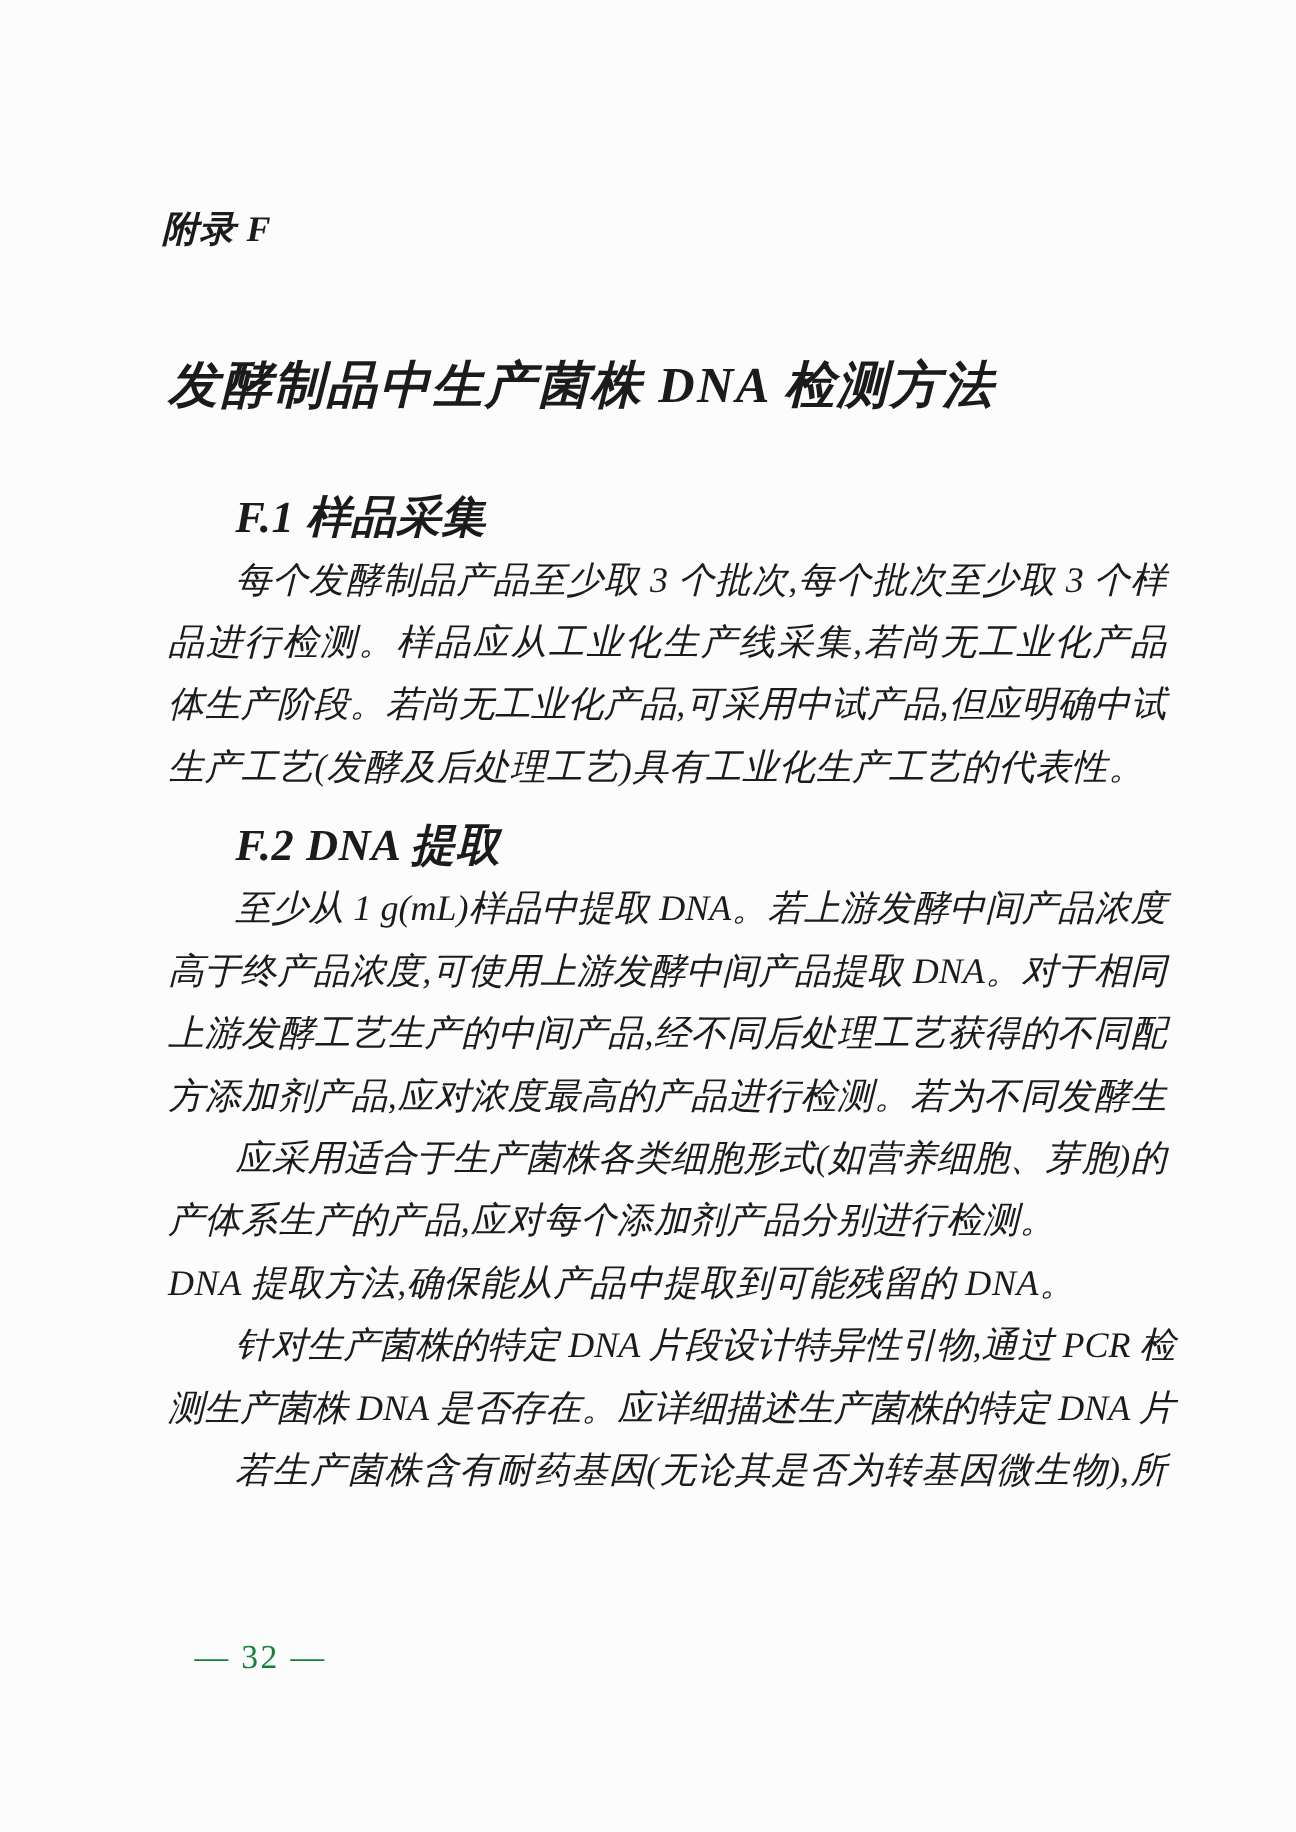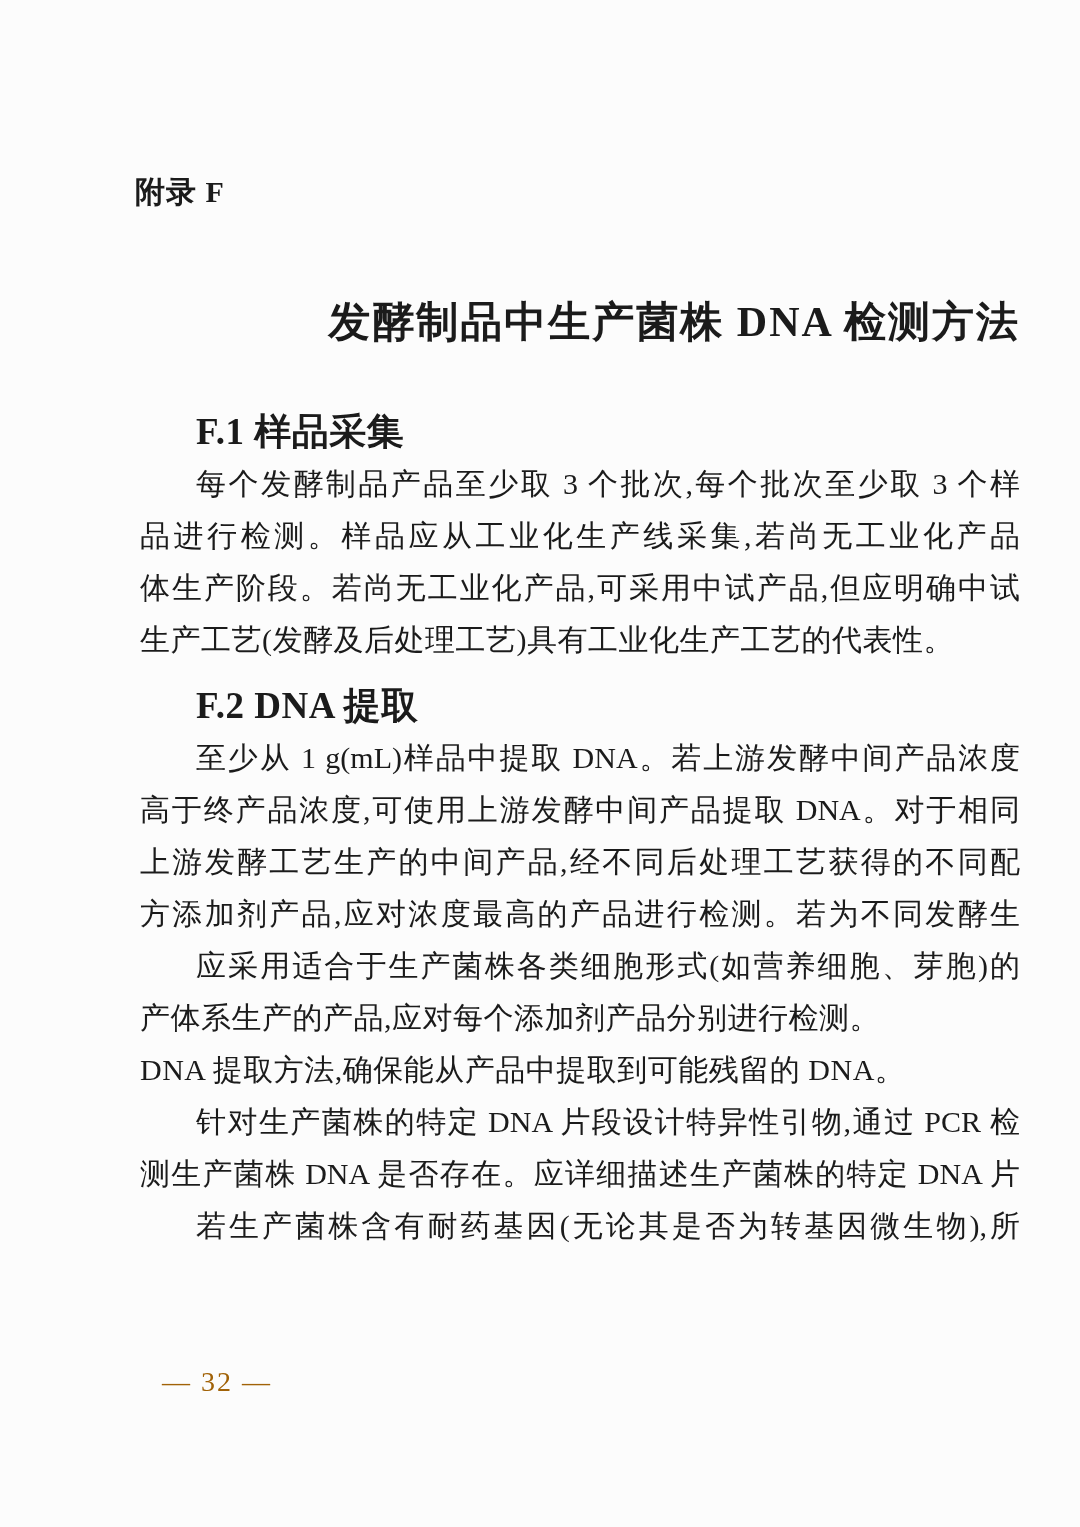--- a/index.html
+++ b/index.html
@@ -5,30 +5,30 @@
   html,body{margin:0;padding:0;background:#e8e8e8;}
   .page{
     position:relative;
     width:1080px;height:1527px;
     margin:0 auto;
     background:#fcfcfc;
     color:#1b1b1b;
     font-family:"Liberation Serif","DejaVu Serif",serif;
     overflow:hidden;
   }
-  .content{padding:170px 60px 0 140px;}
+  .content{padding:170px 108px 0 140px;font-style:italic;}
   .appendix{
     font-size:30px;font-weight:bold;
     height:44px;line-height:44px;
     margin-left:-5px;
     letter-spacing:1px;
   }
   .title{
     font-size:42px;font-weight:bold;
-    text-align:right;
+    text-align:left;
     margin:80px 0 0 0;
     line-height:56px;
     letter-spacing:2px;
   }
   .heading{
     font-size:37px;font-weight:bold;
     height:52px;line-height:52px;
     margin:14px 0 0 0;
     padding-left:56px;
     letter-spacing:0.5px;
@@ -45,21 +45,21 @@
   .ln.lastline{
     text-align-last:left;
     letter-spacing:0.5px;
   }
   .ln.ind{padding-left:56px;}
   .footer{
     position:absolute;
     left:162px;top:1366px;
     font-size:28px;
     letter-spacing:2px;
-    color:#a16207;
+    color:#15803d;
   }
 </style>
 </head>
 <body>
 
 <div class="page">
   <div class="content">
 
     <div class="appendix">附录 F</div>
 

